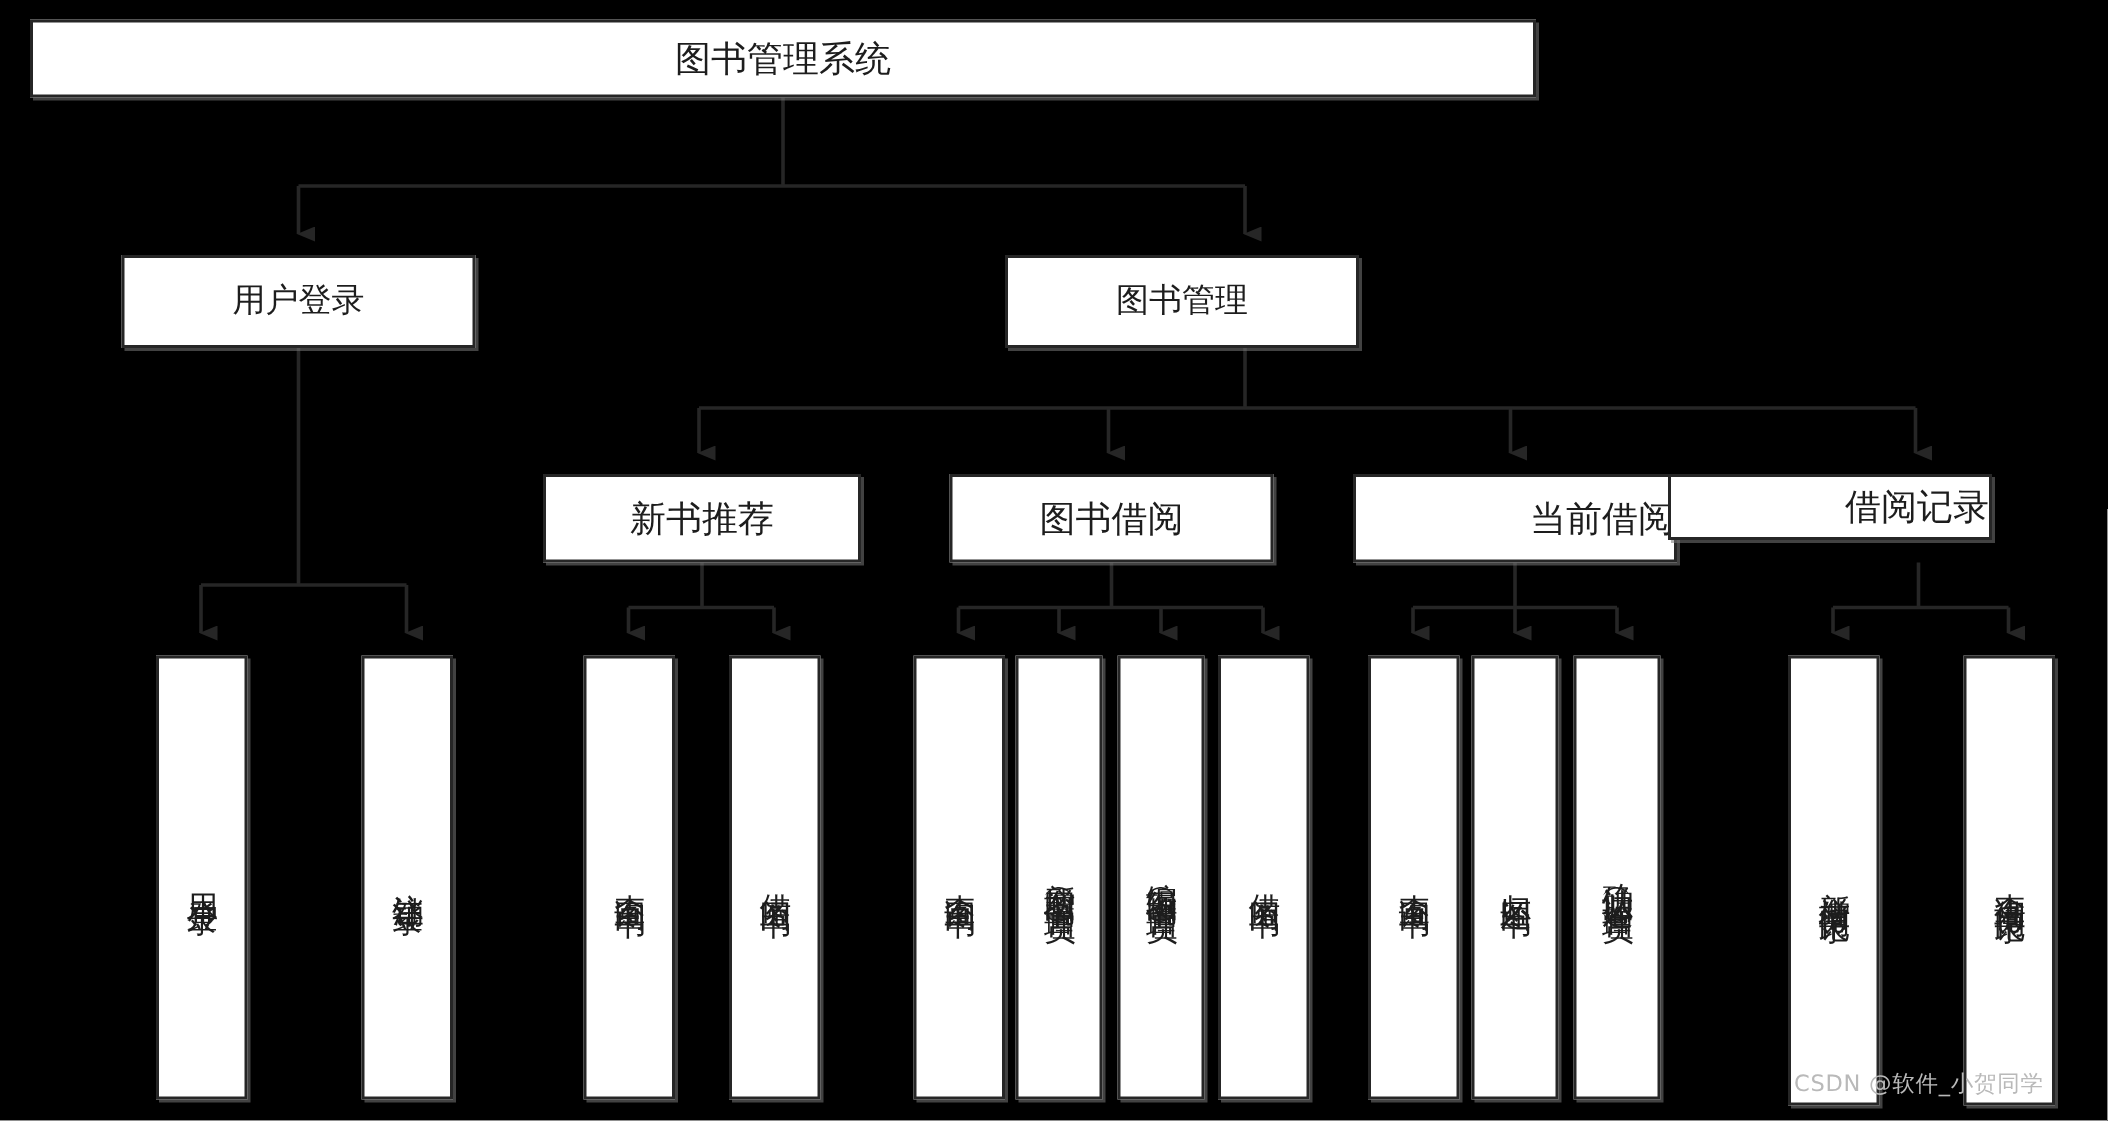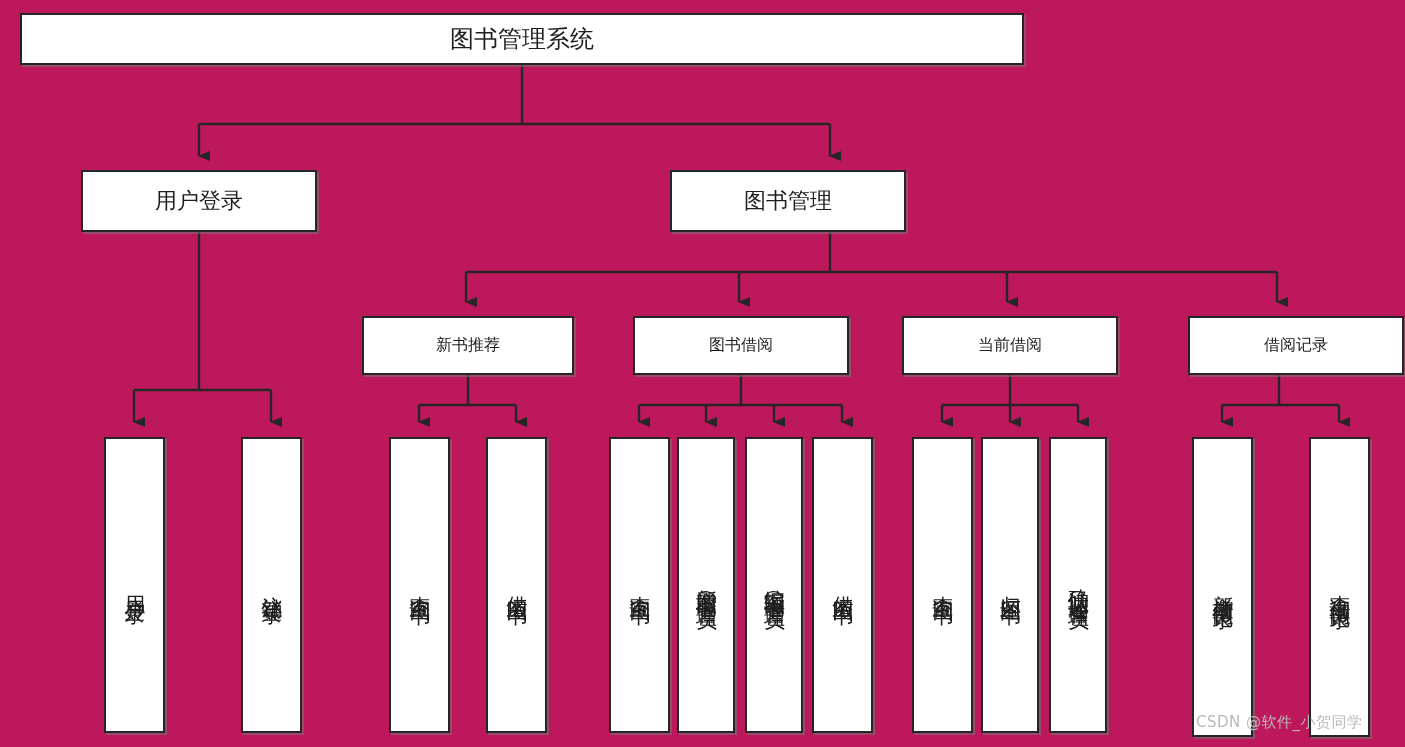--- a/index.html
+++ b/index.html
@@ -1,25 +1,25 @@
 <!DOCTYPE html>
 <html><head>
 <meta charset="utf-8">
 <style>
   html,body{margin:0;padding:0;background:#ffffff;}
   body{font-family:"DejaVu Sans","Liberation Sans",sans-serif;}
-  #canvas{position:relative;width:1405px;height:747px;background:#be185d;overflow:hidden;}
+  #canvas{position:relative;width:1405px;height:747px;background:#000000;overflow:hidden;}
   svg.wires{position:absolute;left:0;top:0;width:1405px;height:747px;}
   .node{position:absolute;background:#ffffff;border:2px solid #262626;
         box-sizing:border-box;box-shadow:2px 2px 0 rgba(120,120,120,.55);
         display:flex;align-items:center;justify-content:center;}
   .node .lbl{color:#1d1d1d;white-space:nowrap;line-height:1.0;}
   .lvl1 .lbl{font-size:24px;}
   .lvl2 .lbl{font-size:22px;}
-  .lvl3 .lbl{font-size:16px;font-family:Liberation Mono, monospace;}
+  .lvl3 .lbl{font-size:24px;}
   .leaf{align-items:center;justify-content:center;}
   .leaf .lbl{font-size:21px;writing-mode:vertical-rl;text-orientation:upright;
              letter-spacing:3px;white-space:nowrap;}
   .watermark{position:absolute;color:#b9b9b9;font-size:15px;white-space:nowrap;
              letter-spacing:.5px;}
 </style>
 </head>
 <body>
 
 <div id="canvas">
@@ -84,24 +84,24 @@
   <div class="node lvl2" style="left:670px;top:170px;width:236px;height:62px;">
     <span class="lbl">图书管理</span>
   </div>
 
   <div class="node lvl3" style="left:362px;top:316px;width:212px;height:59px;">
     <span class="lbl">新书推荐</span>
   </div>
   <div class="node lvl3" style="left:633px;top:316px;width:216px;height:59px;">
     <span class="lbl">图书借阅</span>
   </div>
-  <div class="node lvl3" style="left:902px;top:316px;width:216px;height:59px;">
+  <div class="node lvl3" style="left:902px;top:316px;width:216px;height:59px;justify-content:flex-end;">
     <span class="lbl">当前借阅</span>
   </div>
-  <div class="node lvl3" style="left:1188px;top:316px;width:216px;height:59px;">
+  <div class="node lvl3" style="left:1112px;top:316px;width:216px;height:44px;justify-content:flex-end;">
     <span class="lbl">借阅记录</span>
   </div>
 
   <div class="node leaf" style="left:104px;top:437px;width:61px;height:296px;">
     <span class="lbl">用户登录</span>
   </div>
   <div class="node leaf" style="left:241px;top:437px;width:61px;height:296px;">
     <span class="lbl">注销登录</span>
   </div>
 

